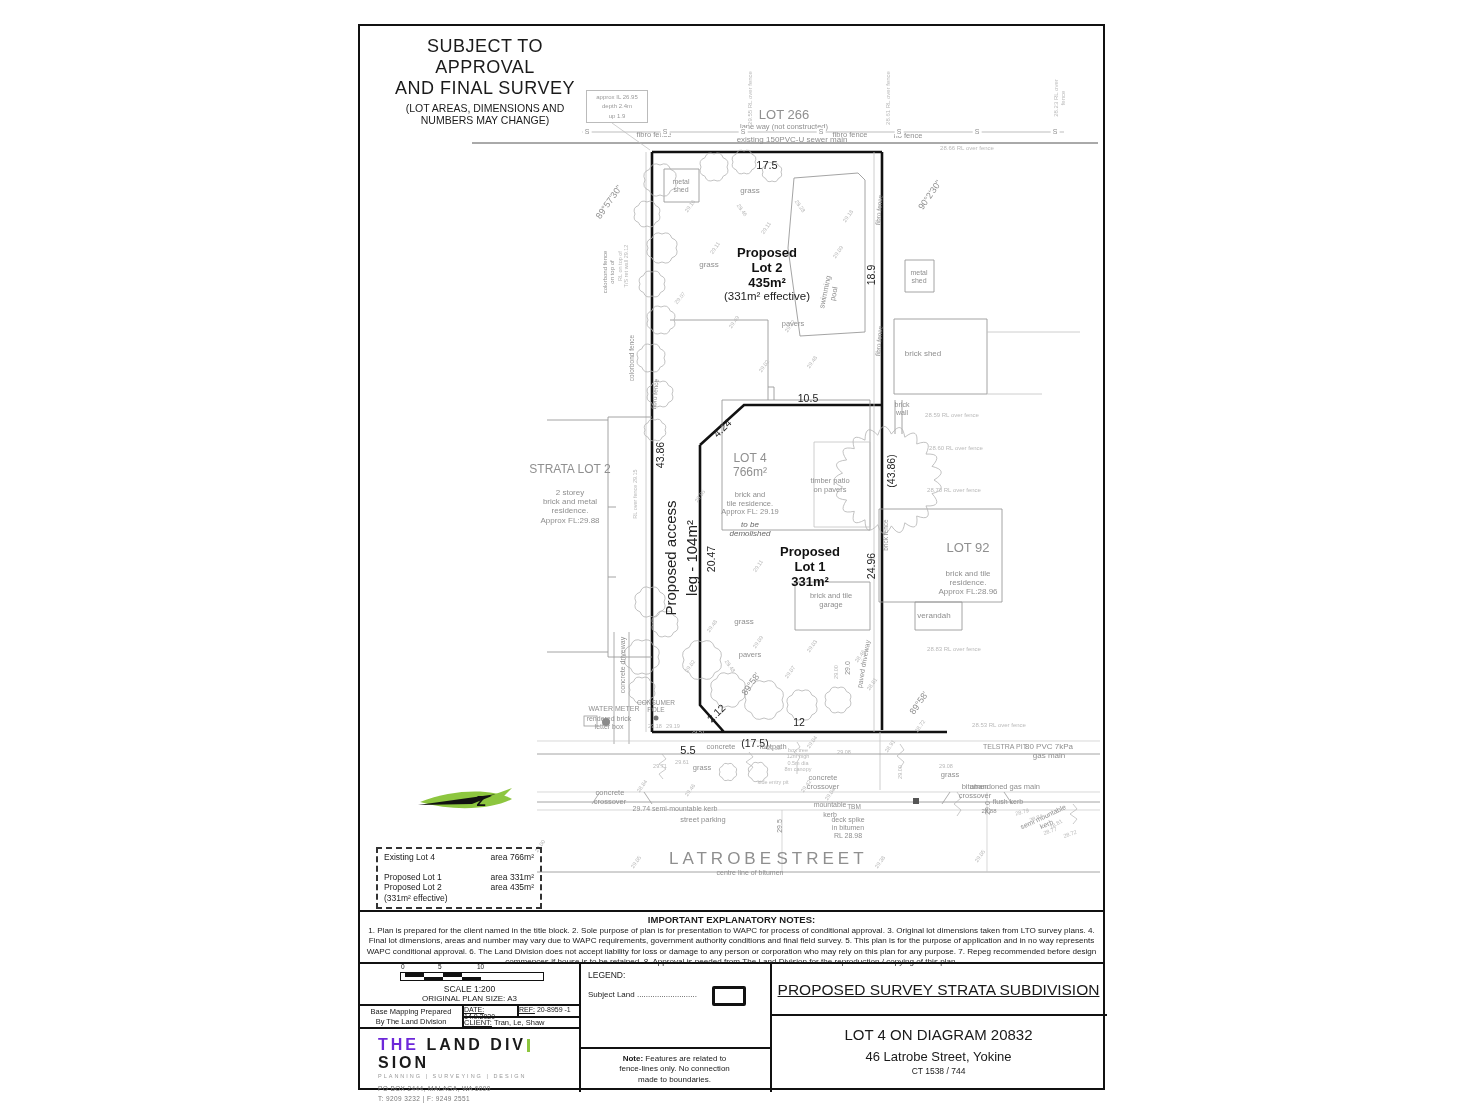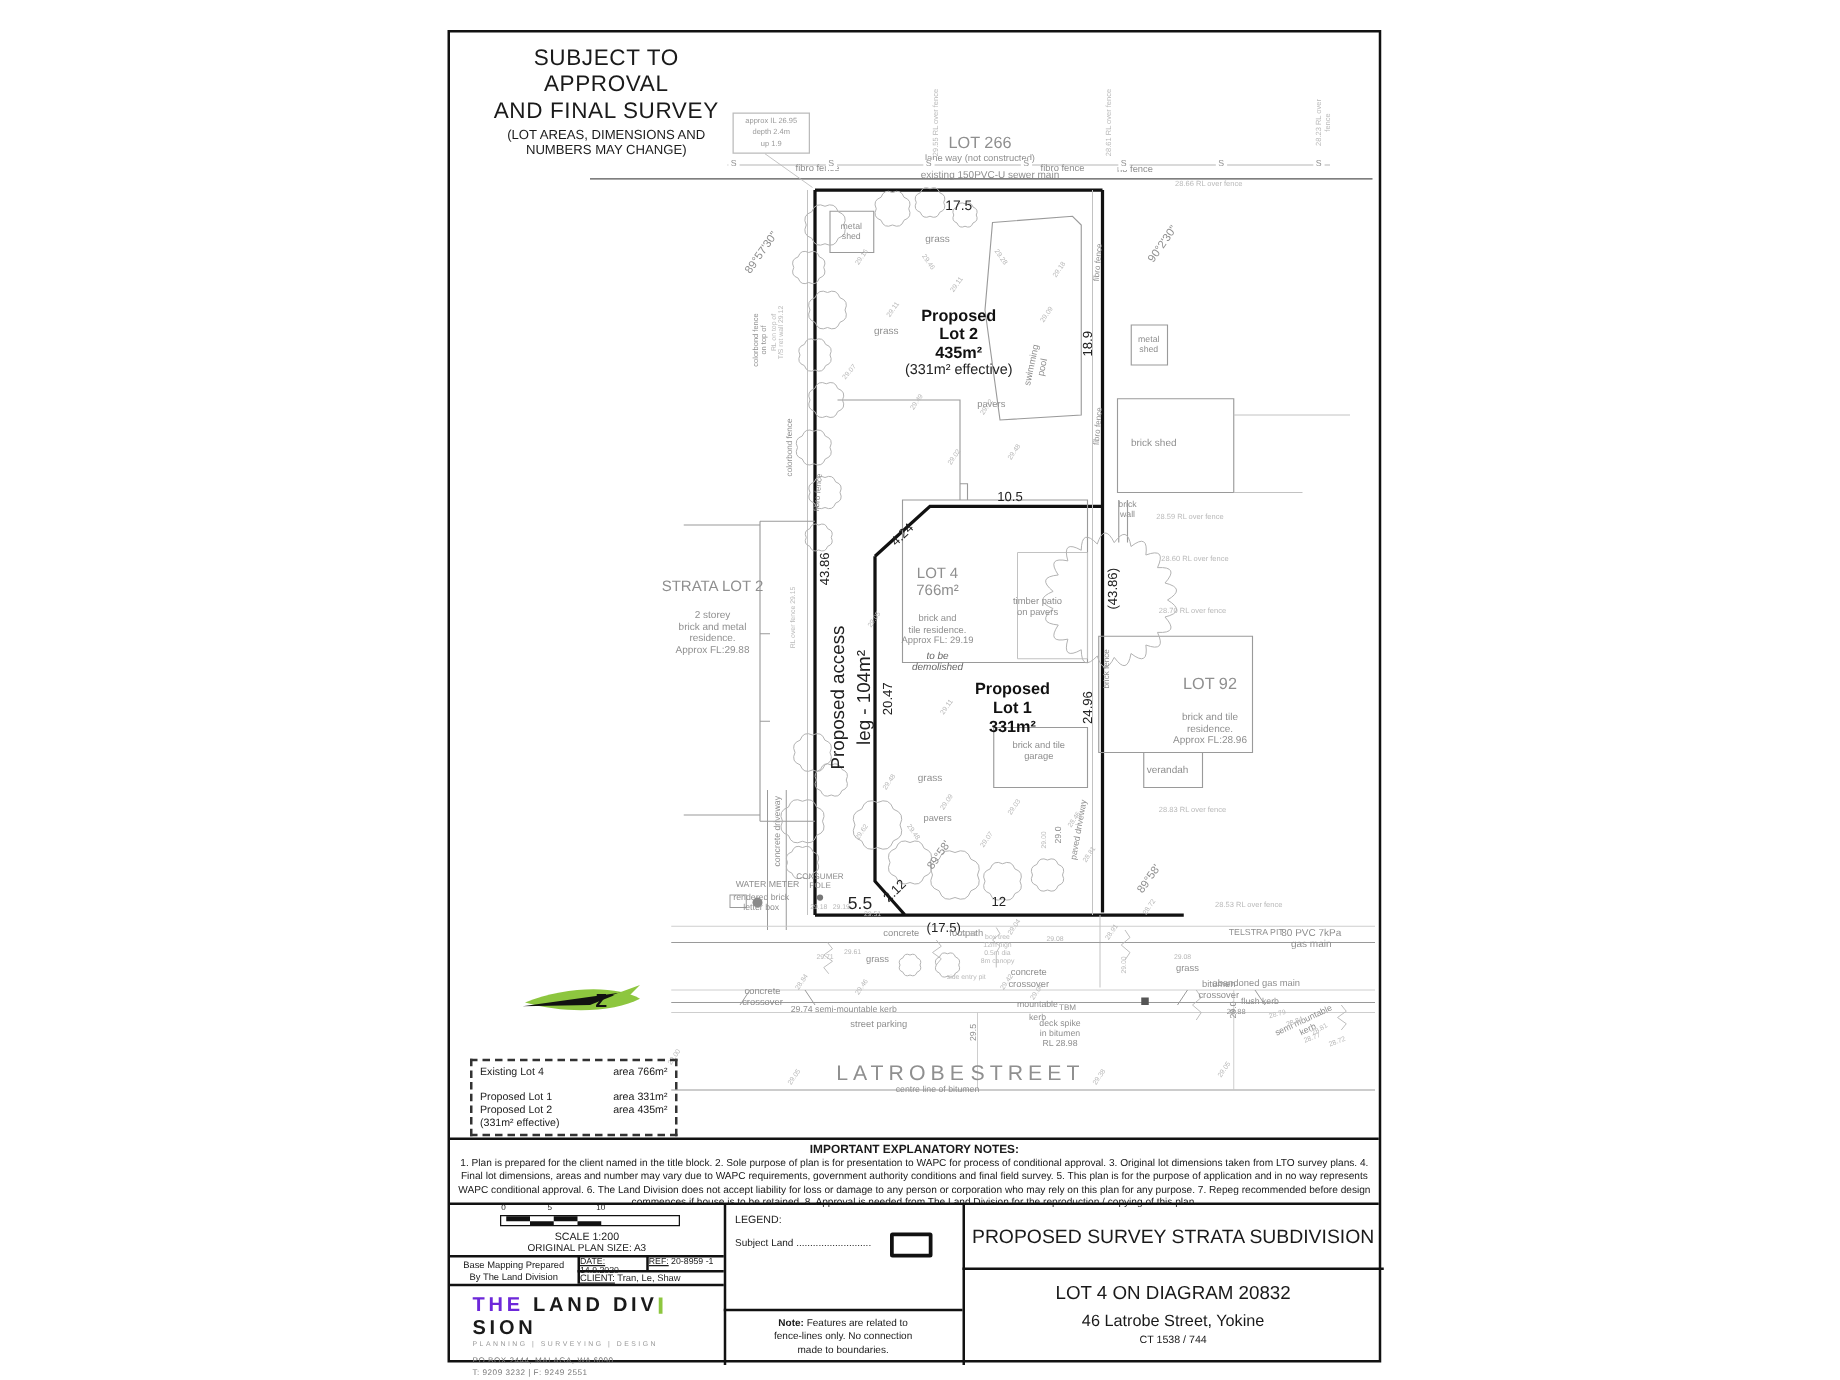--- a/index.html
+++ b/index.html
@@ -210,21 +210,21 @@
         <div class="lbl c-g" style="left: 559px; top: 677px; font-size: 9px; transform: translate(-50%, -50%) rotate(-55deg);">89°58'</div>
         <div class="lbl c-l" style="left: 639px; top: 699px; font-size: 6px; transform: translate(-50%, -50%) rotate(0deg);">28.53 RL over fence</div>
         <div class="lbl c-g" style="left: 504px; top: 638px; font-size: 7px; transform: translate(-50%, -50%) rotate(-80deg);">paved driveway</div>
         <div class="lbl c-g" style="left: 488px; top: 642px; font-size: 7px; transform: translate(-50%, -50%) rotate(-90deg);">29.0</div>
         <div class="lbl c-g" style="left: 263px; top: 639px; font-size: 7px; transform: translate(-50%, -50%) rotate(-90deg);">concrete driveway</div>
         <div class="lbl c-g" style="left: 254px; top: 683px; font-size: 7px; transform: translate(-50%, -50%) rotate(0deg);">WATER METER</div>
         <div class="lbl c-g" style="left: 249px; top: 697px; font-size: 7px; transform: translate(-50%, -50%) rotate(0deg);">rendered brick
 letter box</div>
         <div class="lbl c-g" style="left: 296px; top: 680px; font-size: 6.5px; transform: translate(-50%, -50%) rotate(0deg);">CONSUMER
 POLE</div>
-        <div class="lbl c-k" style="left: 328px; top: 696px; font-size: 14px; transform: translate(-50%, -50%) rotate(0deg);">5.5</div>
+        <div class="lbl c-k" style="left: 328px; top: 724px; font-size: 11px; transform: translate(-50%, -50%) rotate(0deg);">5.5</div>
         <div class="lbl c-k" style="left: 356px; top: 687px; font-size: 10.5px; transform: translate(-50%, -50%) rotate(-44deg);">2.12</div>
         <div class="lbl c-k" style="left: 439px; top: 696px; font-size: 10.5px; transform: translate(-50%, -50%) rotate(0deg);">12</div>
         <div class="lbl c-k" style="left: 395px; top: 717px; font-size: 10.5px; transform: translate(-50%, -50%) rotate(0deg);">(17.5)</div>
         <div class="lbl c-g" style="left: 361px; top: 721px; font-size: 7.5px; transform: translate(-50%, -50%) rotate(0deg);">concrete</div>
         <div class="lbl c-g" style="left: 413px; top: 721px; font-size: 7.5px; transform: translate(-50%, -50%) rotate(0deg);">footpath</div>
         <div class="lbl c-l" style="left: 438px; top: 734px; font-size: 5.5px; transform: translate(-50%, -50%) rotate(0deg);">box tree
 12m high
 0.5m dia
 8m canopy</div>
         <div class="lbl c-g" style="left: 645px; top: 721px; font-size: 7px; transform: translate(-50%, -50%) rotate(0deg);">TELSTRA PIT</div>
@@ -395,19 +395,19 @@
 
     <div class="cell" style="left:228px;top:944px;font-size:8.5px;">LEGEND:</div>
     <div class="cell" style="left:228px;top:964px;font-size:8px;">Subject Land ...........................</div>
     <div class="legend-symbol"></div>
     <div class="cell" style="left:219px;top:1028px;width:191px;text-align:center;font-size:8px;line-height:1.3;">
       <b>Note:</b><span class="prelines"> Features are related to
 fence-lines only. No connection
 made to boundaries.</span>
     </div>
 
-    <div class="rt" style="top:955px;font-size:15.5px;">PROPOSED SURVEY STRATA SUBDIVISION</div>
+    <div class="rt" style="top:955px;font-size:15.5px;text-decoration:underline;">PROPOSED SURVEY STRATA SUBDIVISION</div>
     <div class="rt" style="top:1000px;font-size:15px;">LOT 4 ON DIAGRAM 20832</div>
     <div class="rt" style="top:1023px;font-size:13px;">46 Latrobe Street, Yokine</div>
     <div class="rt" style="top:1040px;font-size:8.5px;">CT  1538 / 744</div>
 
   </div>
 </div>
 
 </body></html>

